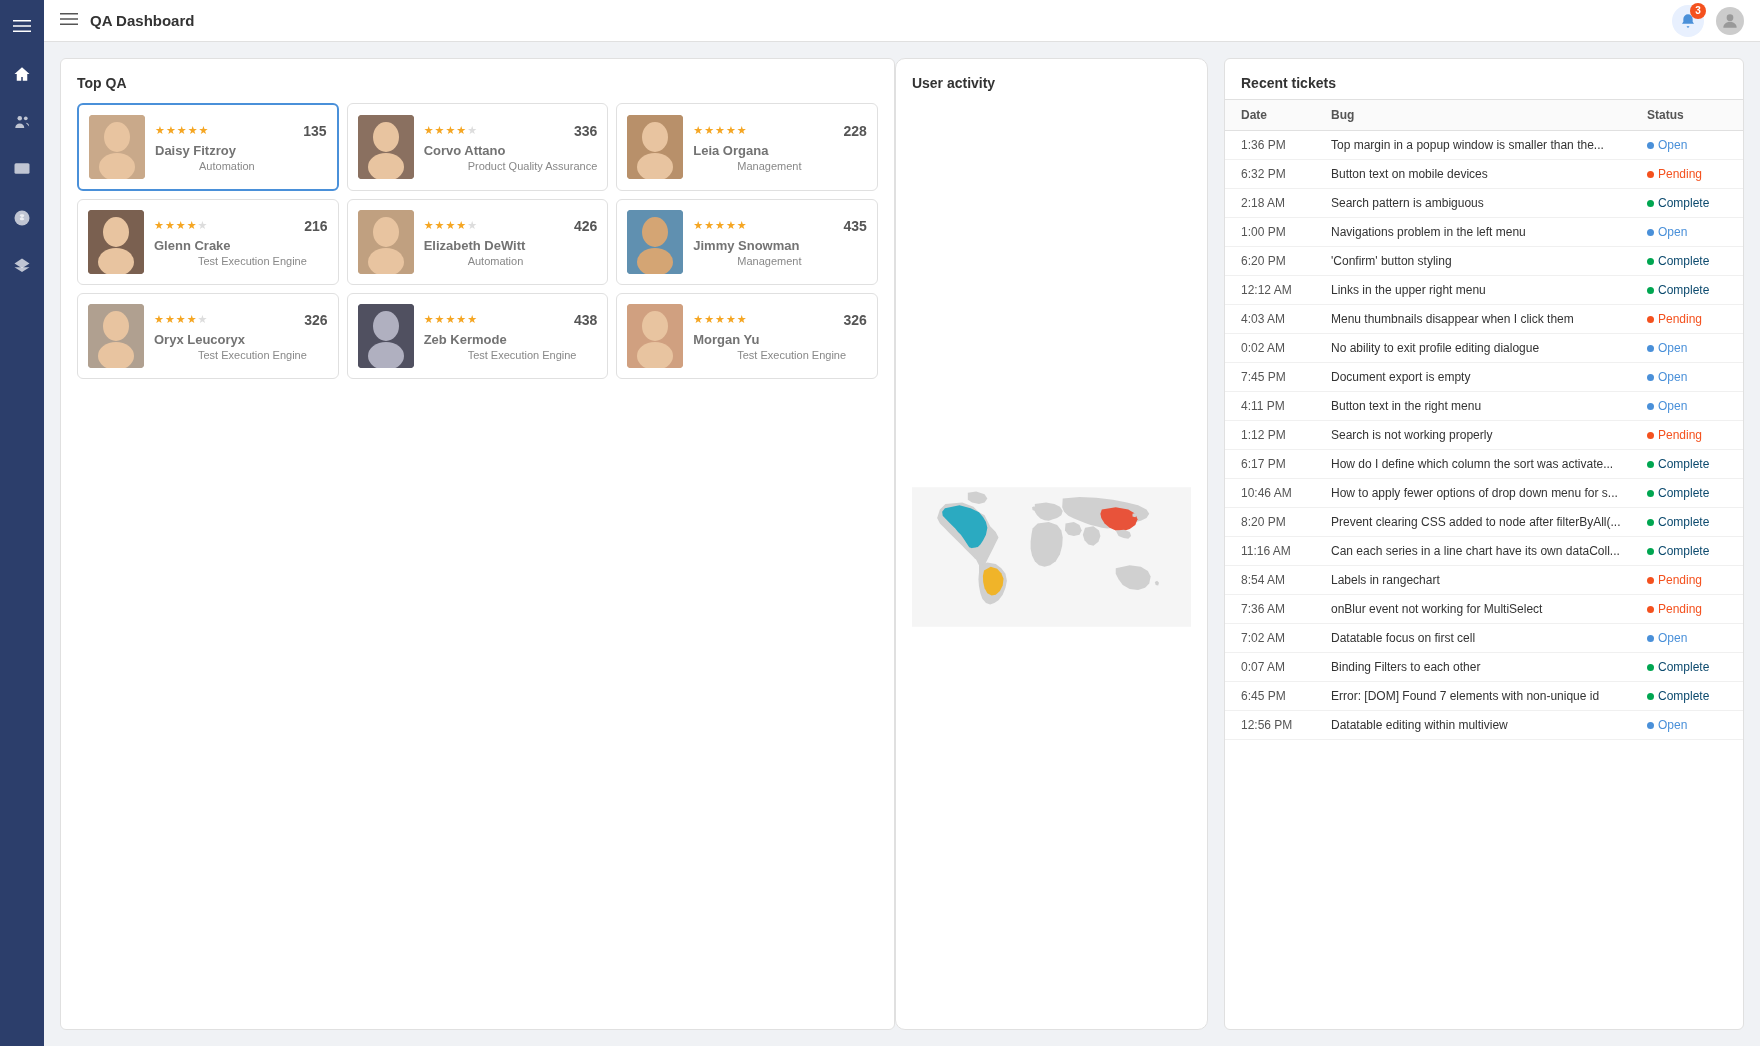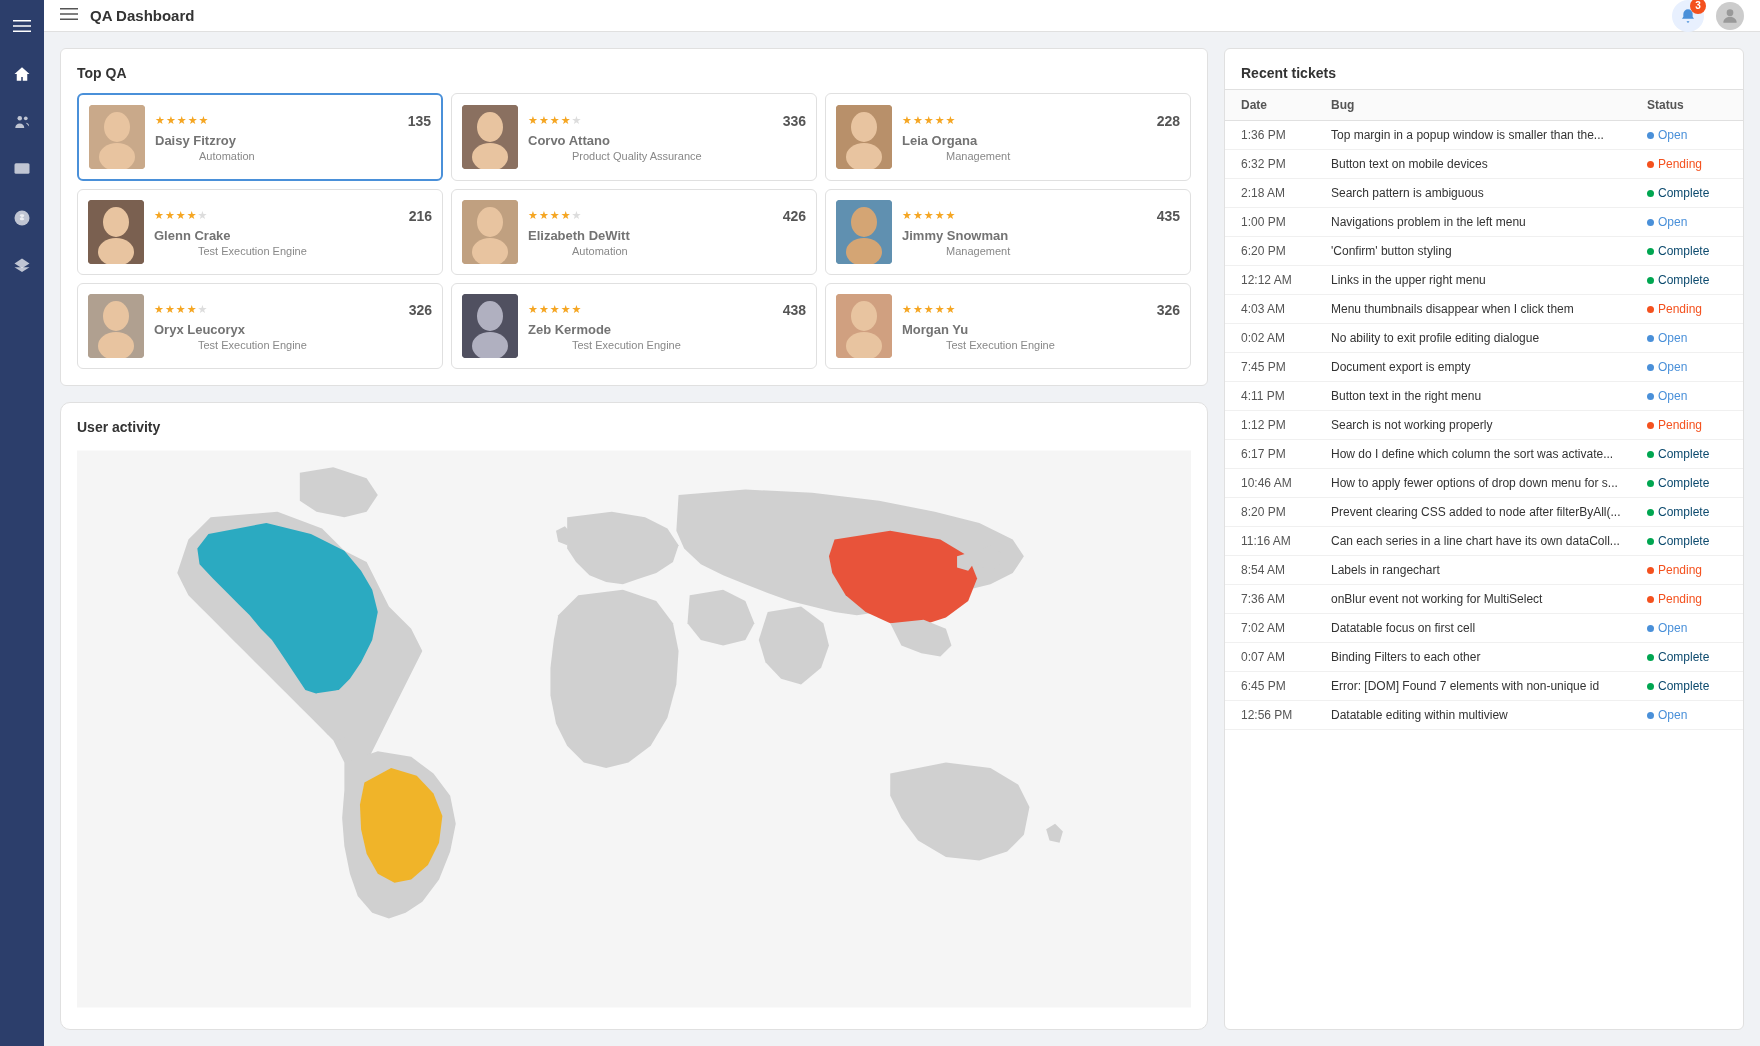--- a/index.html
+++ b/index.html
@@ -33,21 +33,21 @@
     .main-area {
       flex: 1;
       display: flex;
       flex-direction: column;
       overflow: hidden;
     }
 
     
     .topbar {
       background: #fff;
-      height: 32px;
+      height: 42px;
       display: flex;
       align-items: center;
       padding: 0 16px;
       border-bottom: 1px solid #e0e0e0;
       gap: 12px;
       flex-shrink: 0;
     }
     .topbar-menu-icon { color: #555; cursor: pointer; }
     .topbar-title { font-size: 15px; font-weight: 600; color: #333; flex: 1; }
     .topbar-actions { display: flex; align-items: center; gap: 12px; }
@@ -95,22 +95,21 @@
       display: flex;
       overflow: hidden;
       padding: 16px;
       gap: 16px;
     }
 
     
     .left-panel {
       flex: 1;
       display: flex;
-      flex-direction: column;
-      gap: 16px;
+      flex-direction: row;
       overflow: hidden;
     }
 
     
     .right-panel {
       width: 520px;
       background: #fff;
       border-radius: 6px;
       border: 1px solid #e0e0e0;
       display: flex;

